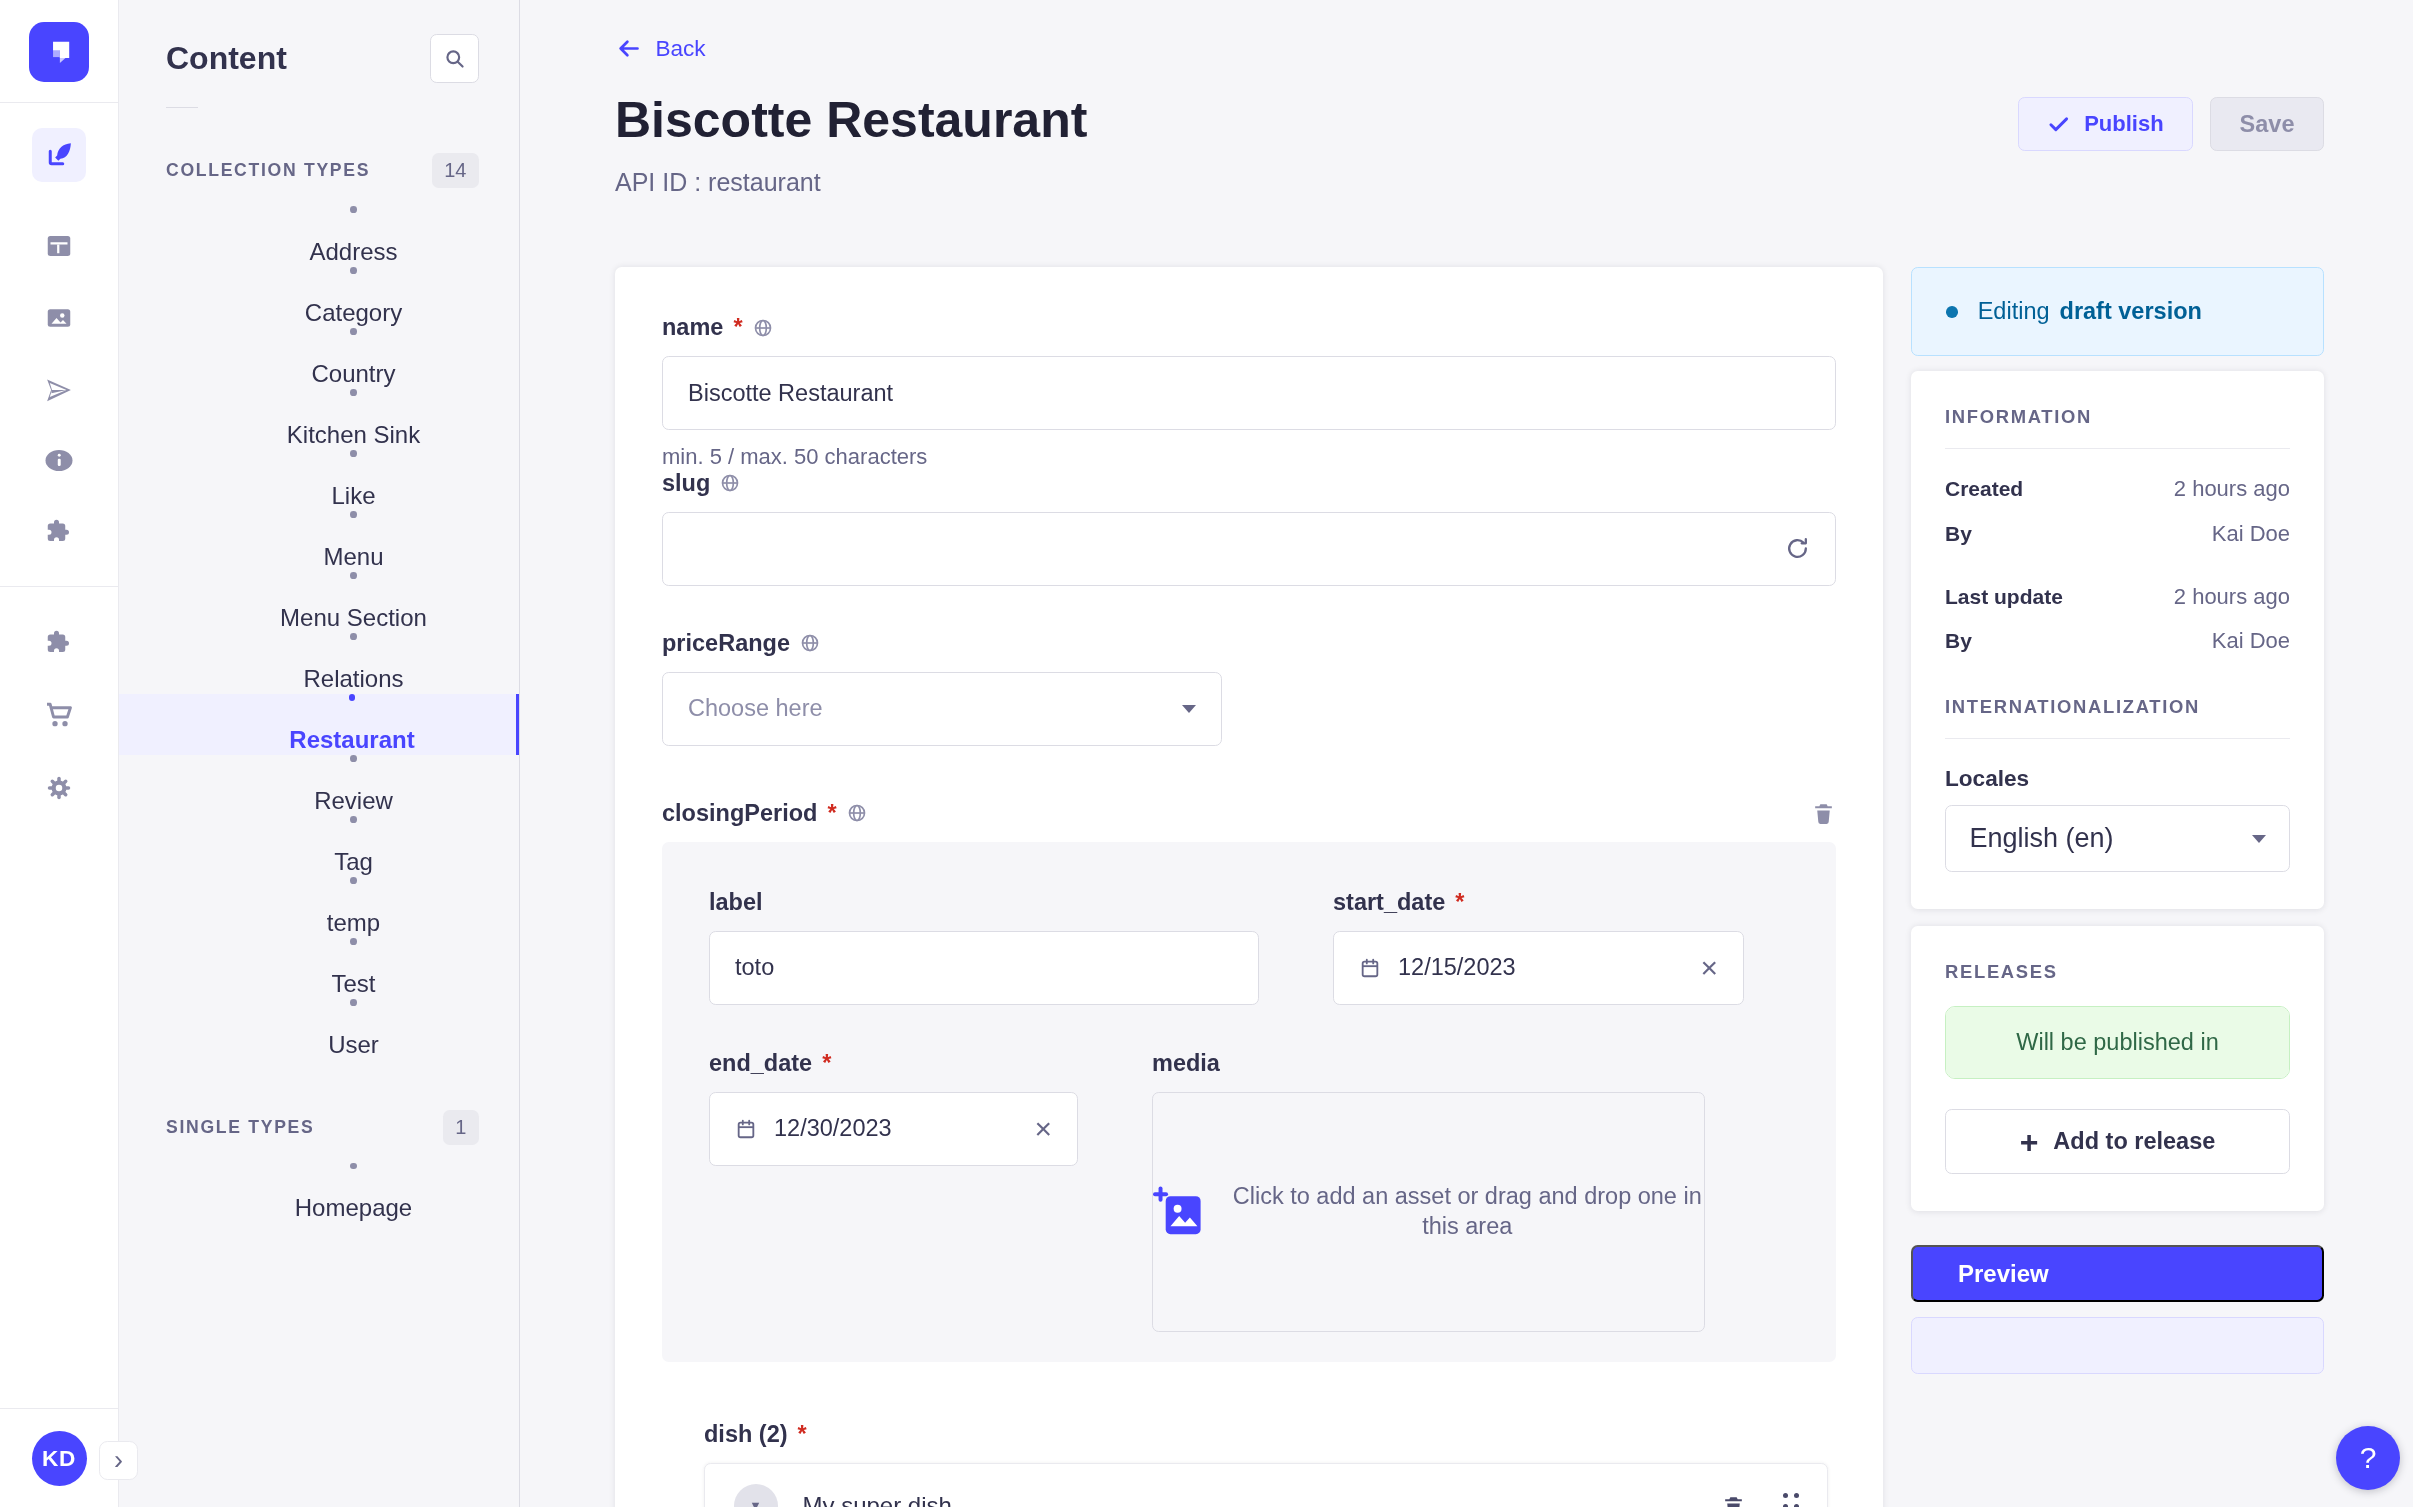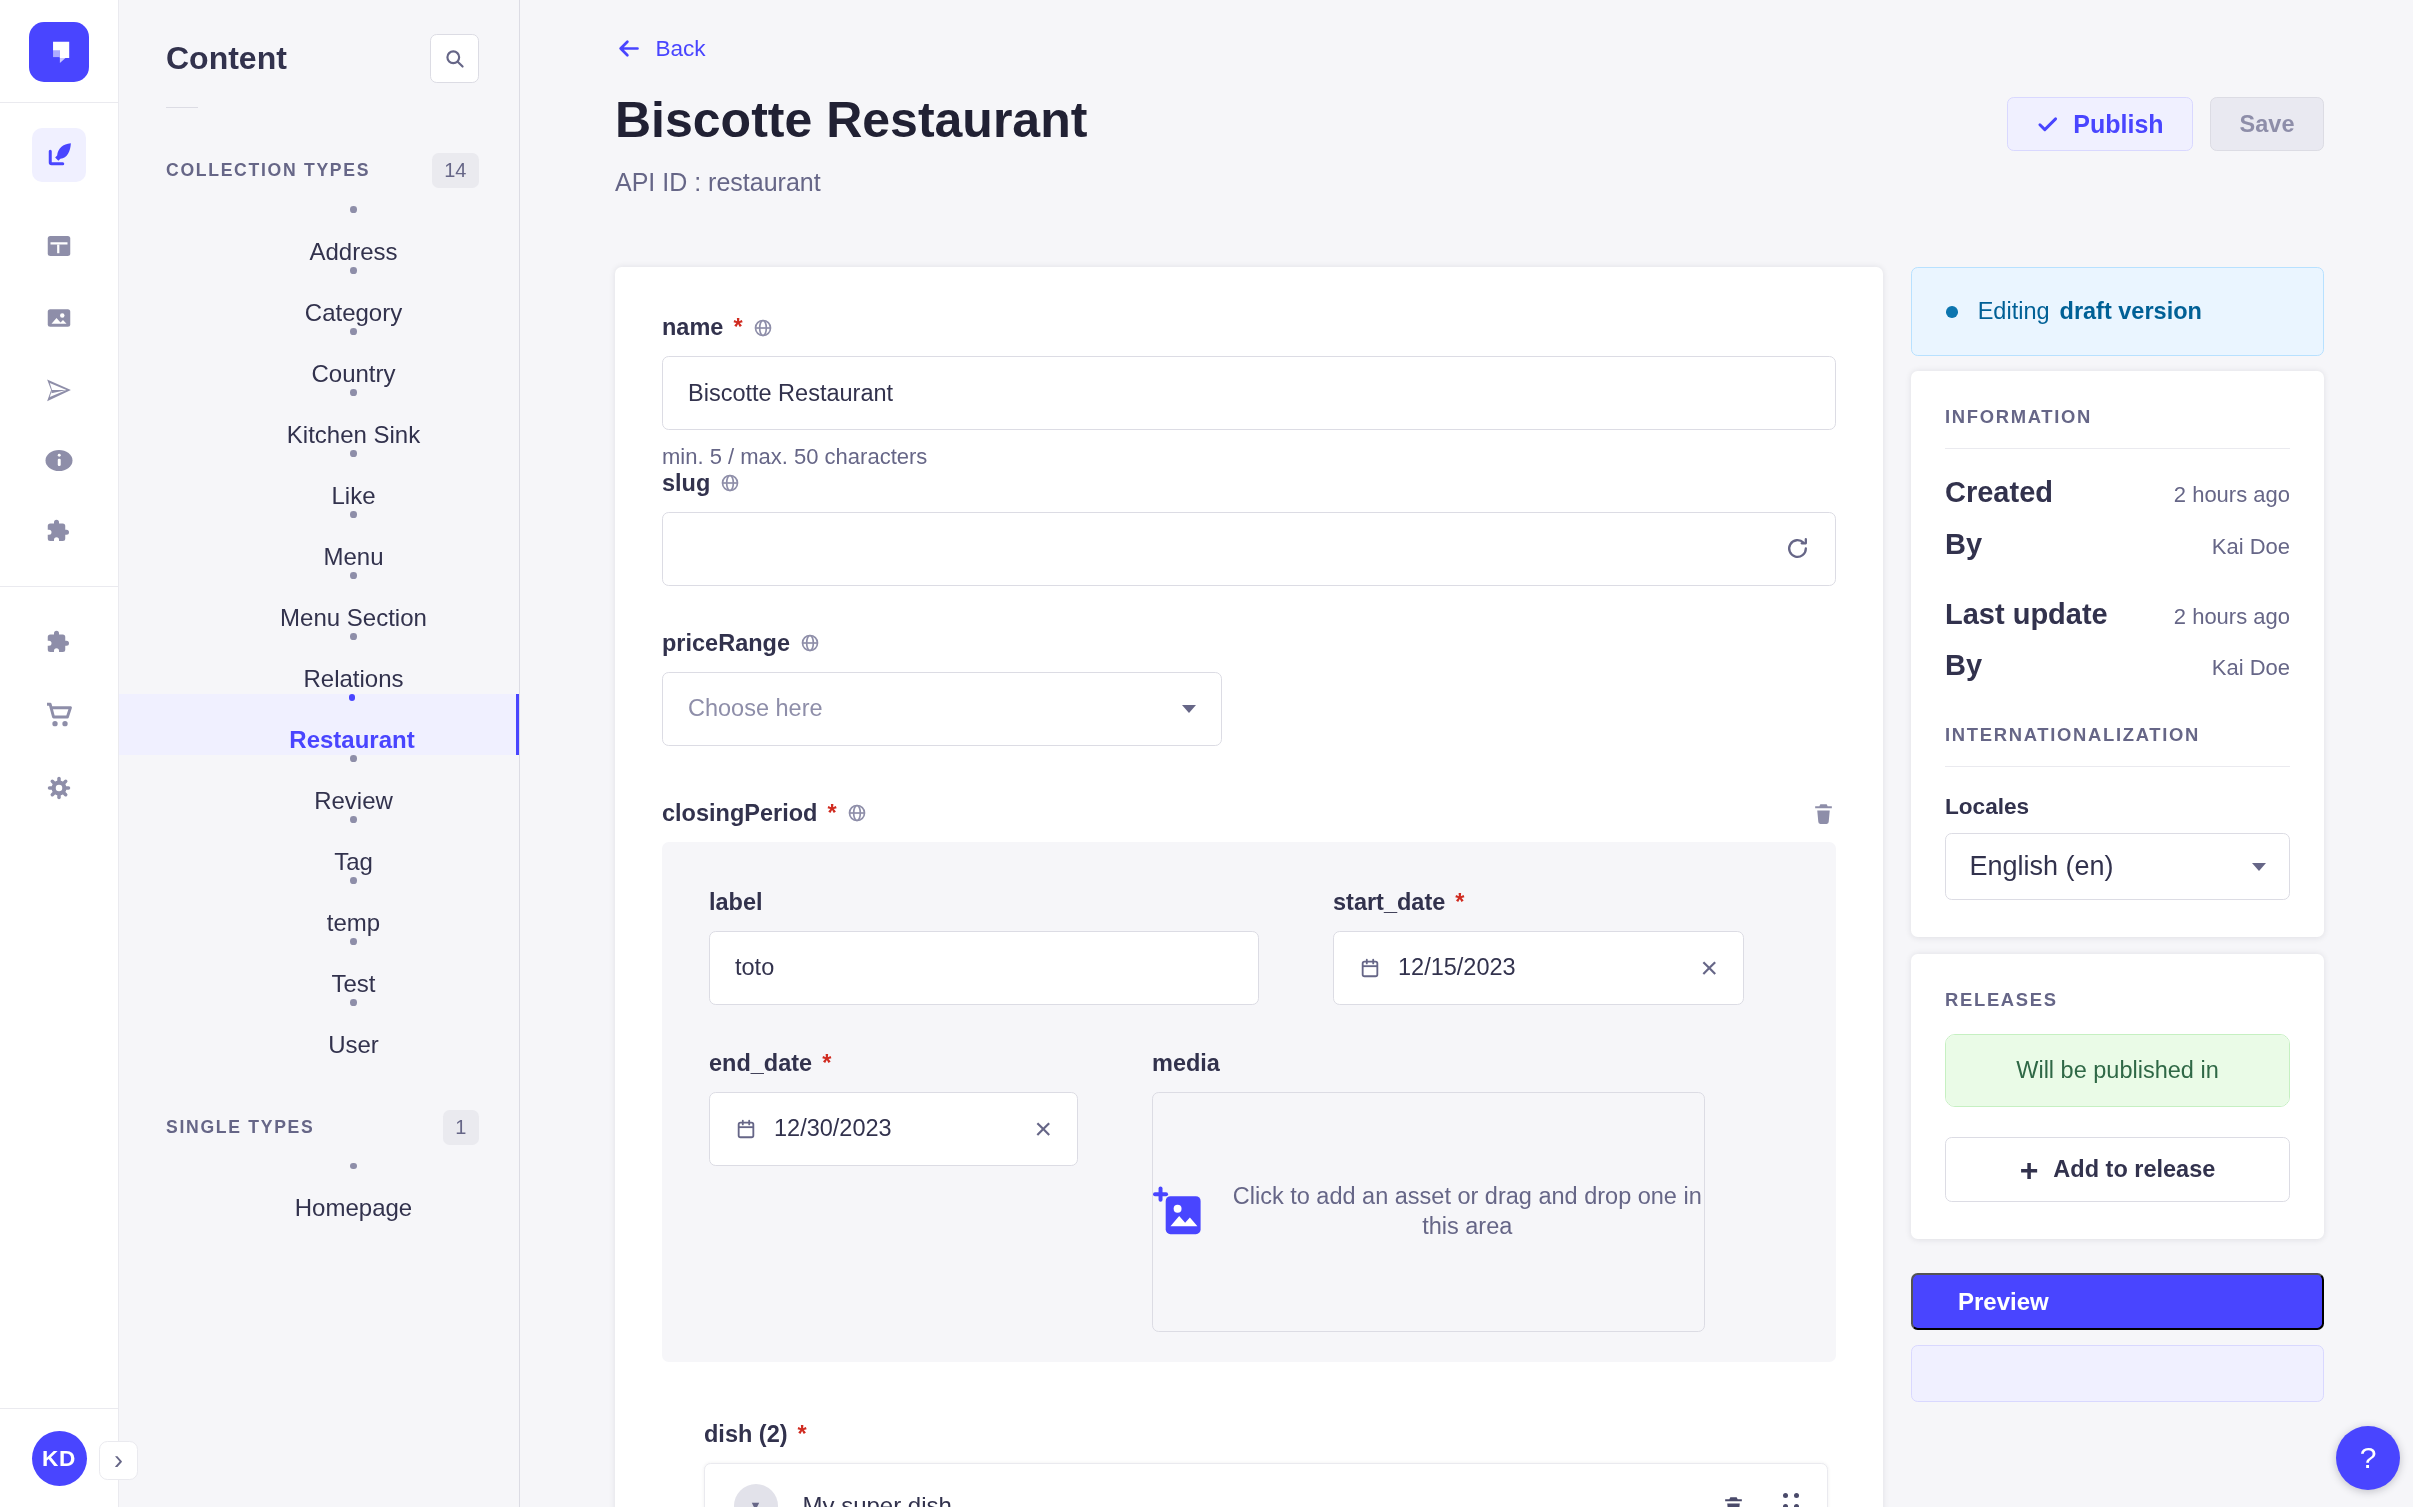--- a/index.html
+++ b/index.html
@@ -34,21 +34,21 @@
   .nav-item.active { background:#f0f0ff; color:#4945ff; font-weight:600; border-right:3.4px solid #4945ff; }
   .nav-item.active .bullet { background:#4945ff; }
   .single-section { margin-top:44px; }
 
   
   .main { flex:1; padding:35px 89px 0 95px; min-width:0; }
   .back-row { display:flex; align-items:center; gap:13.4px; color:#4945ff; font-size:22.6px; width:fit-content; }
   .title-row { display:flex; justify-content:space-between; align-items:flex-start; margin-top:32px; }
   .page-title { font-size:50px; font-weight:700; color:#212134; line-height:1.05; }
   .top-actions { display:flex; gap:17px; margin-top:3.4px; }
-  .btn-publish { height:54px; padding:0 28.5px; display:flex; align-items:center; gap:13.4px; background:#f0f0ff; border:0.8px solid #d9d8ff; border-radius:6.7px; color:#4945ff; font-size:25px; font-weight:600; }
+  .btn-publish { height:54px; padding:0 28.5px; display:flex; align-items:center; gap:13.4px; background:#f0f0ff; border:0.8px solid #d9d8ff; border-radius:6.7px; color:#4945ff; font-size:22px; font-weight:600; }
   .btn-save { height:54px; padding:0 28.5px; display:flex; align-items:center; background:#e9e9f1; border:0.8px solid #dcdce4; border-radius:6.7px; color:#8e8ea9; font-size:23.5px; font-weight:600; }
   .api-id { margin-top:17px; font-size:25px; color:#666687; }
   .content-row { display:flex; gap:28.5px; margin-top:70px; align-items:flex-start; }
 
   
   .form-card { width:1270px; background:#fff; border-radius:6.7px; box-shadow:0 0.8px 6.7px rgba(33,33,52,.1); padding:47px; }
   .grid-2 { display:grid; grid-template-columns:1fr; column-gap:54px; }
   .field-label { display:flex; align-items:center; gap:10px; font-size:23.5px; font-weight:600; color:#32324d; margin-bottom:15px; }
   .req { color:#d02b20; }
   .ginput { height:74px; background:#fff; border:0.8px solid #dcdce4; border-radius:6.7px; display:flex; align-items:center; padding:0 25px; font-size:23.5px; color:#32324d; gap:17px; }
@@ -81,21 +81,21 @@
   
   .side { width:413px; flex-shrink:0; }
   .banner { height:89px; background:#eaf5ff; border:0.8px solid #b8e1ff; border-radius:6.7px; display:flex; align-items:center; gap:20px; padding:0 34px; color:#006096; font-size:23.5px; }
   .dot-blue { width:11.7px; height:11.7px; border-radius:50%; background:#0c75af; flex-shrink:0; }
   .side-card { margin-top:15px; background:#fff; border-radius:6.7px; box-shadow:0 0.8px 6.7px rgba(33,33,52,.1); padding:35px 34px 37px; }
   .side-h { font-size:18.4px; font-weight:600; letter-spacing:1.7px; color:#666687; }
   .side-div { height:0.8px; background:#eaeaef; margin:20px 0 27px; }
   .kv { display:flex; justify-content:space-between; align-items:baseline; margin-top:18.4px; }
   .kv:first-of-type { margin-top:0; }
   .kv.spaced { margin-top:37px; }
-  .kv .k { font-size:29px; font-weight:600; color:#32324d; }
+  .kv .k { font-size:21px; font-weight:600; color:#32324d; }
   .kv .v { font-size:22px; color:#666687; }
   .i18n { margin-top:42px; }
   .locales-label { font-size:22.6px; font-weight:600; color:#32324d; margin-bottom:13.4px; }
   .select { height:67px; border:0.8px solid #dcdce4; border-radius:6.7px; background:#fff; display:flex; align-items:center; padding:0 23.5px; font-size:27px; color:#32324d; }
   .release-box { margin-top:23px; border:0.8px solid #c6f0c2; border-radius:10px; overflow:hidden;text-align:center; }
   .release-head { background:#eafbe7; color:#2f6846; font-size:23.5px; padding:22px 25px; }
   .release-body { background:#fff; padding:25px 25px 28.5px; }
   .release-name { font-size:25px; font-weight:600; color:#32324d; }
   .more-btn { margin-top:25px; width:50px; height:45px; border:0.8px solid #dcdce4; border-radius:6.7px; color:#666687; display:grid; place-items:center; font-size:18.4px; letter-spacing:1.7px; }
   .add-release { margin-top:30px; height:65px; background:#fff; border:0.8px solid #dcdce4; border-radius:6.7px; display:flex; align-items:center; justify-content:center; gap:15px; font-size:23.5px; font-weight:600; color:#32324d; }

